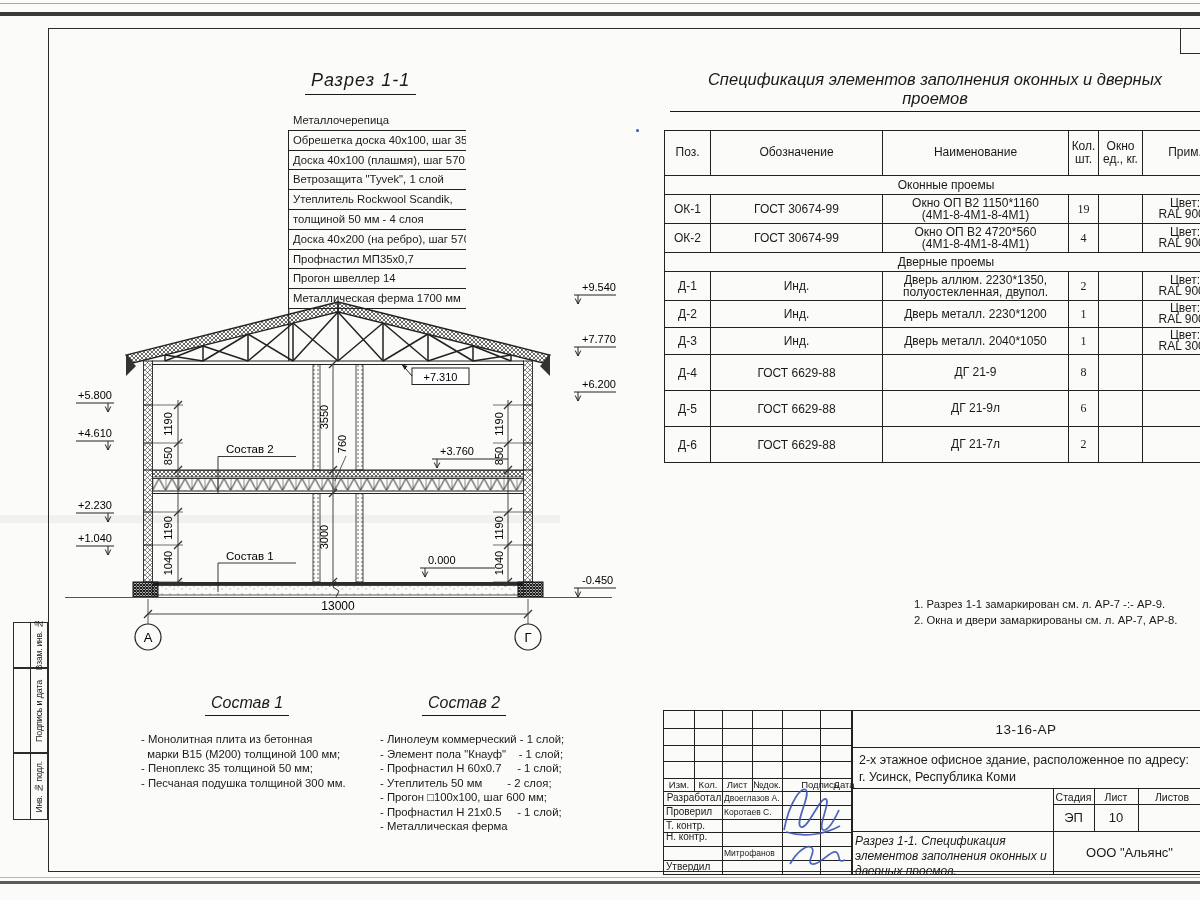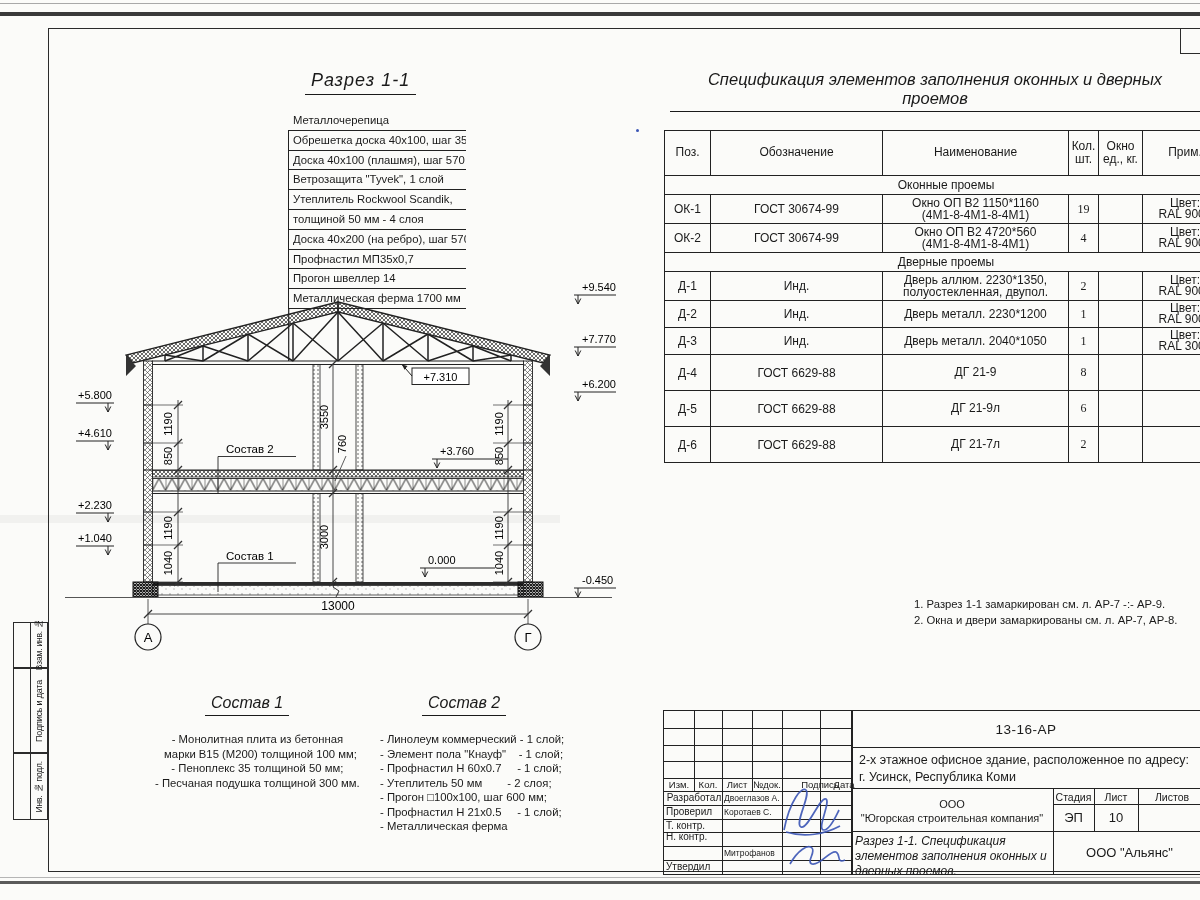--- a/index.html
+++ b/index.html
@@ -376,21 +376,21 @@
   <div>1. Разрез 1-1 замаркирован см. л. АР-7 -:- АР-9.</div>
   <div>2. Окна и двери замаркированы см. л. АР-7, АР-8.</div>
 </div>
 
 <div class="abs comp-title" style="left:205px;top:694px;">
   <span class="ul">Состав 1</span>
 </div>
 <div class="abs comp-title" style="left:422px;top:694px;">
   <span class="ul">Состав 2</span>
 </div>
-<div class="abs complist" style="left:155px;top:732px;text-align:center;">- Монолитная плита из бетонная
+<div class="abs complist" style="left:141px;top:732px;">- Монолитная плита из бетонная
   марки В15 (М200) толщиной 100 мм;
 - Пеноплекс 35 толщиной 50 мм;
 - Песчаная подушка толщиной 300 мм.</div>
 <div class="abs complist" style="left:380px;top:732px;">- Линолеум коммерческий - 1 слой;
 - Элемент пола "Кнауф"    - 1 слой;
 - Профнастил Н 60х0.7     - 1 слой;
 - Утеплитель 50 мм        - 2 слоя;
 - Прогон □100х100, шаг 600 мм;
 - Профнастил Н 21х0.5     - 1 слой;
 - Металлическая ферма</div>
@@ -435,22 +435,20 @@
   <div class="tb-cell" style="left:60px;top:96px;width:57px;height:12px;font-size:8.5px;">Коротаев С. Н.</div>
   <div class="tb-cell" style="left:2px;top:109px;width:56px;height:12px;font-size:10px;">Т. контр.</div>
   <div class="tb-cell" style="left:60px;top:110px;width:57px;height:11px;font-size:8.5px;"></div>
   <div class="tb-cell" style="left:2px;top:120px;width:56px;height:13px;font-size:10px;">Н. контр.</div>
   <div class="tb-cell" style="left:60px;top:137px;width:57px;height:12px;font-size:8.5px;">Митрофанов Я. А.</div>
   <div class="tb-cell" style="left:2px;top:150px;width:56px;height:13px;font-size:10px;">Утвердил</div>
 
   <div class="tb-cell c" style="left:187px;top:0;width:350px;height:36px;font-size:13.5px;letter-spacing:0.5px;">13-16-АР</div>
   <div class="tb-cell pre" style="left:195px;top:41px;width:345px;height:36px;font-size:12.5px;line-height:17px;">2-х этажное офисное здание, расположенное по адресу:
 г. Усинск, Республика Коми</div>
-  <div class="tb-cell c pre" style="left:187px;top:79px;width:202px;height:41px;font-size:11px;line-height:14px;">ООО
-"Югорская строительная компания"</div>
   <div class="tb-cell c" style="left:389px;top:78px;width:41px;height:15px;font-size:10.5px;">Стадия</div>
   <div class="tb-cell c" style="left:430px;top:78px;width:44px;height:15px;font-size:10.5px;">Лист</div>
   <div class="tb-cell c" style="left:474px;top:78px;width:68px;height:15px;font-size:10.5px;">Листов</div>
   <div class="tb-cell c" style="left:389px;top:93px;width:41px;height:27px;font-size:13px;">ЭП</div>
   <div class="tb-cell c" style="left:430px;top:93px;width:44px;height:27px;font-size:13px;">10</div>
   <div class="tb-cell c" style="left:474px;top:93px;width:68px;height:27px;font-size:13px;"></div>
   <div class="tb-cell pre" style="left:191px;top:123px;width:196px;height:40px;font-size:12px;line-height:15px;font-style:italic;">Разрез 1-1. Спецификация
 элементов заполнения оконных и
 дверных проемов.</div>
   <div class="tb-cell c" style="left:389px;top:120px;width:153px;height:43px;font-size:13px;">ООО "Альянс"</div>

